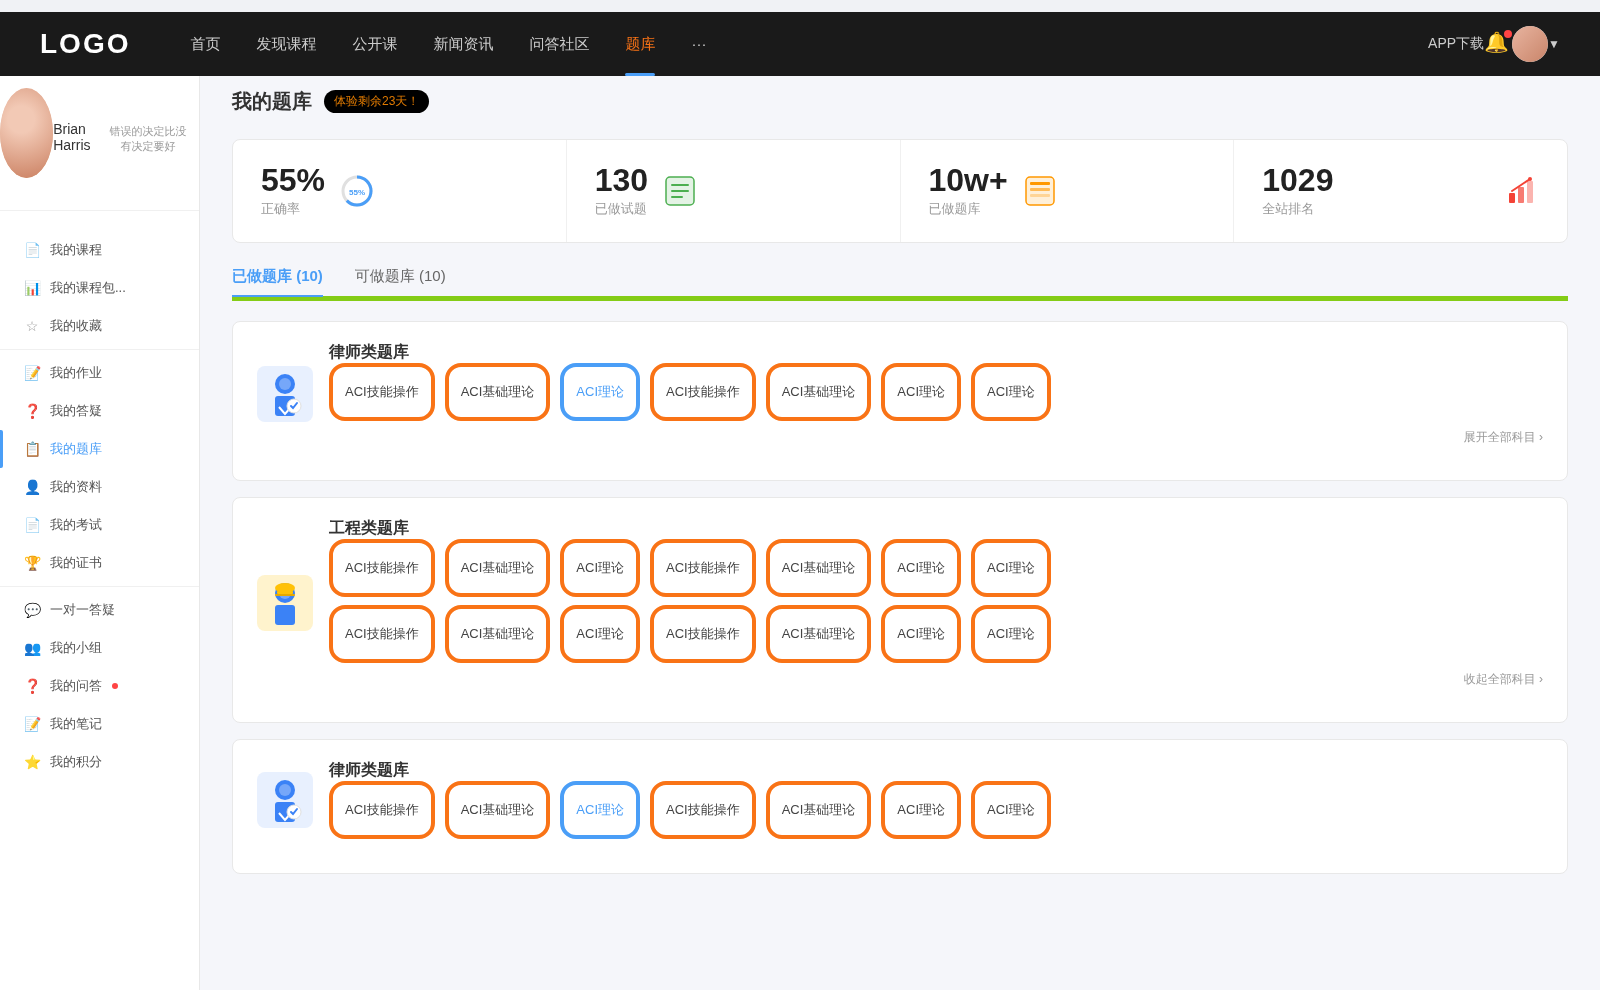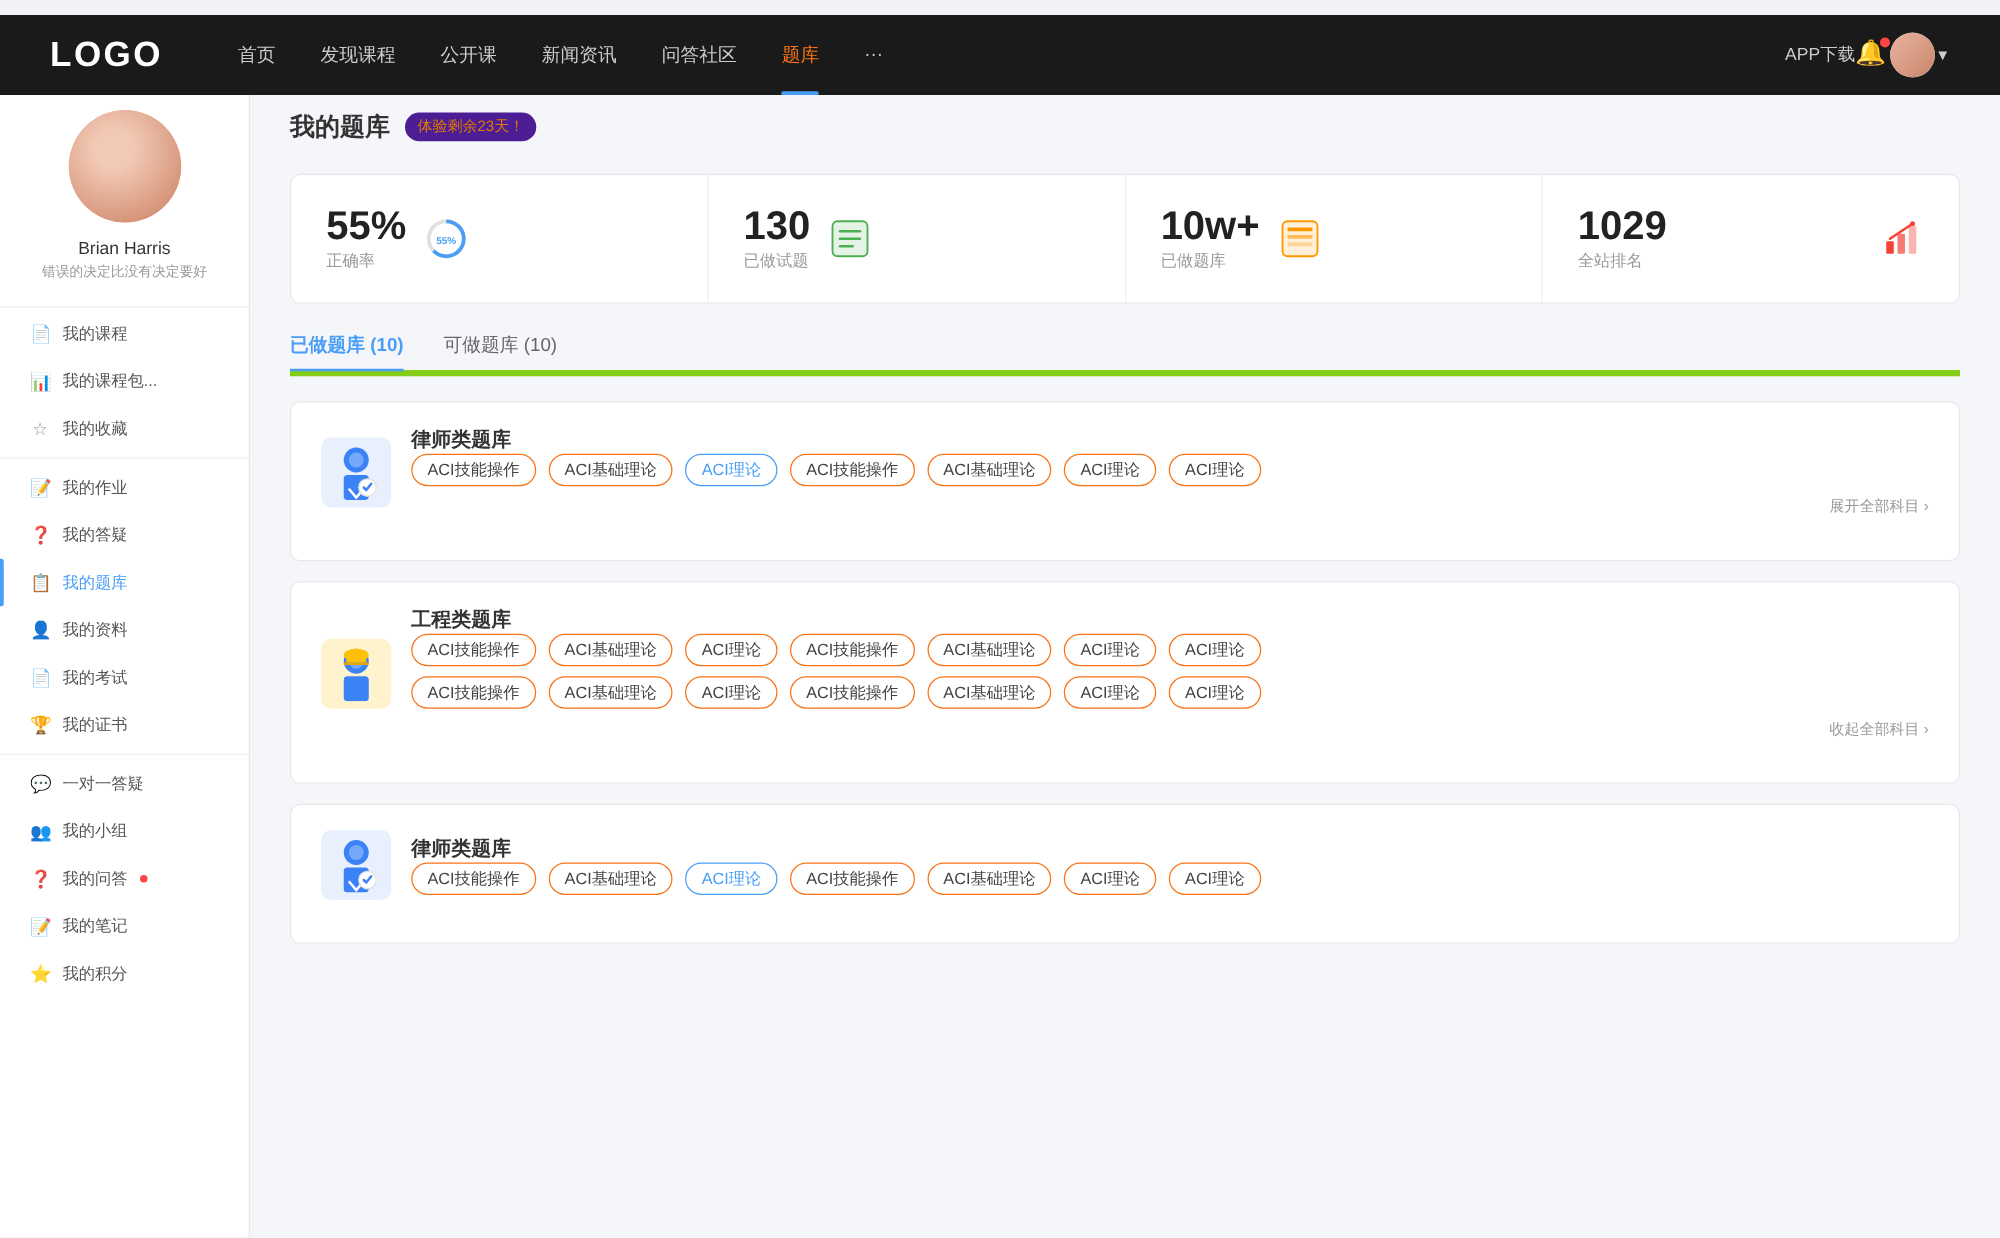--- a/index.html
+++ b/index.html
@@ -60,24 +60,24 @@
     
     .sidebar {
       width: 200px;
       background: #fff;
       border-right: 1px solid #e8e8e8;
       padding-top: 24px;
       flex-shrink: 0;
       min-height: 926px;
     }
     .sidebar-profile {
-      display: flex; flex-direction: column; align-items: center;
+      display: flex; flex-direction: row; align-items: center;
       padding-bottom: 20px;
       border-bottom: 1px solid #f0f0f0;
-      margin-bottom: 2px;
+      margin-bottom: 20px;
     }
     .profile-avatar {
       width: 90px; height: 90px; border-radius: 50%; overflow: hidden;
       background: linear-gradient(160deg, #f5d0c0, #d4956e);
       display: flex; align-items: center; justify-content: center;
       margin-bottom: 12px;
     }
     .profile-avatar-inner {
       width: 100%; height: 100%;
       background: radial-gradient(circle at 40% 35%, #f2c9b5 20%, #c97d5e 100%);
@@ -113,21 +113,21 @@
       padding: 24px 32px;
       background: #f5f6fa;
     }
 
     
     .page-header {
       display: flex; align-items: center; gap: 12px; margin-bottom: 24px;
     }
     .page-title { font-size: 20px; font-weight: 600; color: #333; }
     .trial-badge {
-      background: #4c1d95; color: #e07a00; font-size: 12px;
+      background: #000000; color: #e07a00; font-size: 12px;
       padding: 3px 10px; border-radius: 12px; font-weight: 500;
     }
 
     
     .stats-row {
       display: flex; gap: 0;
       background: white; border-radius: 8px;
       margin-bottom: 24px;
       border: 1px solid #e8e8e8;
     }
@@ -167,22 +167,22 @@
     }
     .bank-avatar {
       width: 56px; height: 56px; border-radius: 8px;
       background: #e8f0fe;
       display: flex; align-items: center; justify-content: center;
       flex-shrink: 0;
     }
     .bank-name { font-size: 16px; font-weight: 600; color: #333; }
     .bank-tags { display: flex; flex-wrap: wrap; gap: 10px; }
     .bank-tag {
-      font-size: 13px; color: #444; padding: 3px 12px;
-      border: 1px solid #f97316; border-radius: 16px; cursor: pointer;
+      font-size: 13px; color: #444; padding: 16px 12px;
+      border: 4px solid #f97316; border-radius: 16px; cursor: pointer;
       white-space: nowrap;
     }
     .bank-tag.active { color: #4a9ef7; border-color: #4a9ef7; }
     .bank-expand {
       text-align: right; font-size: 12px; color: #999; cursor: pointer; margin-top: 8px;
     }
   </style>
 </head>
 <body>
 

